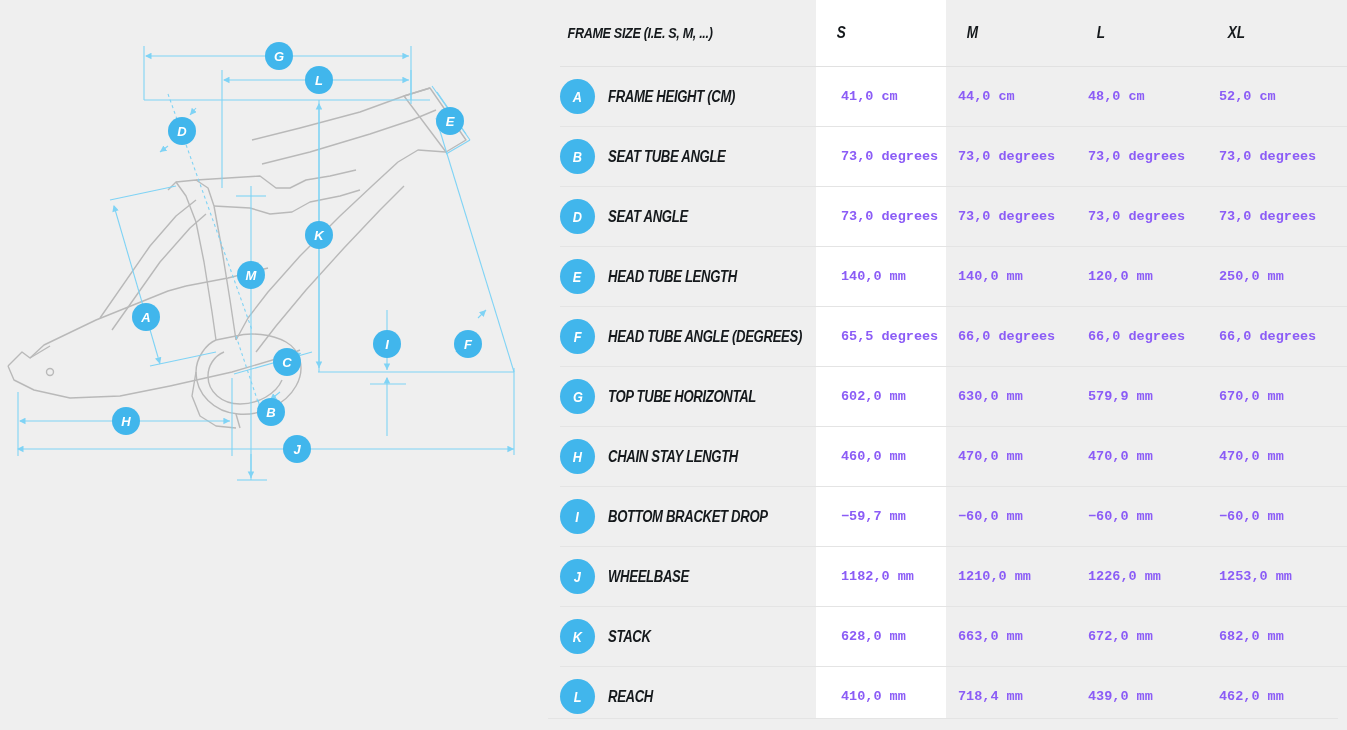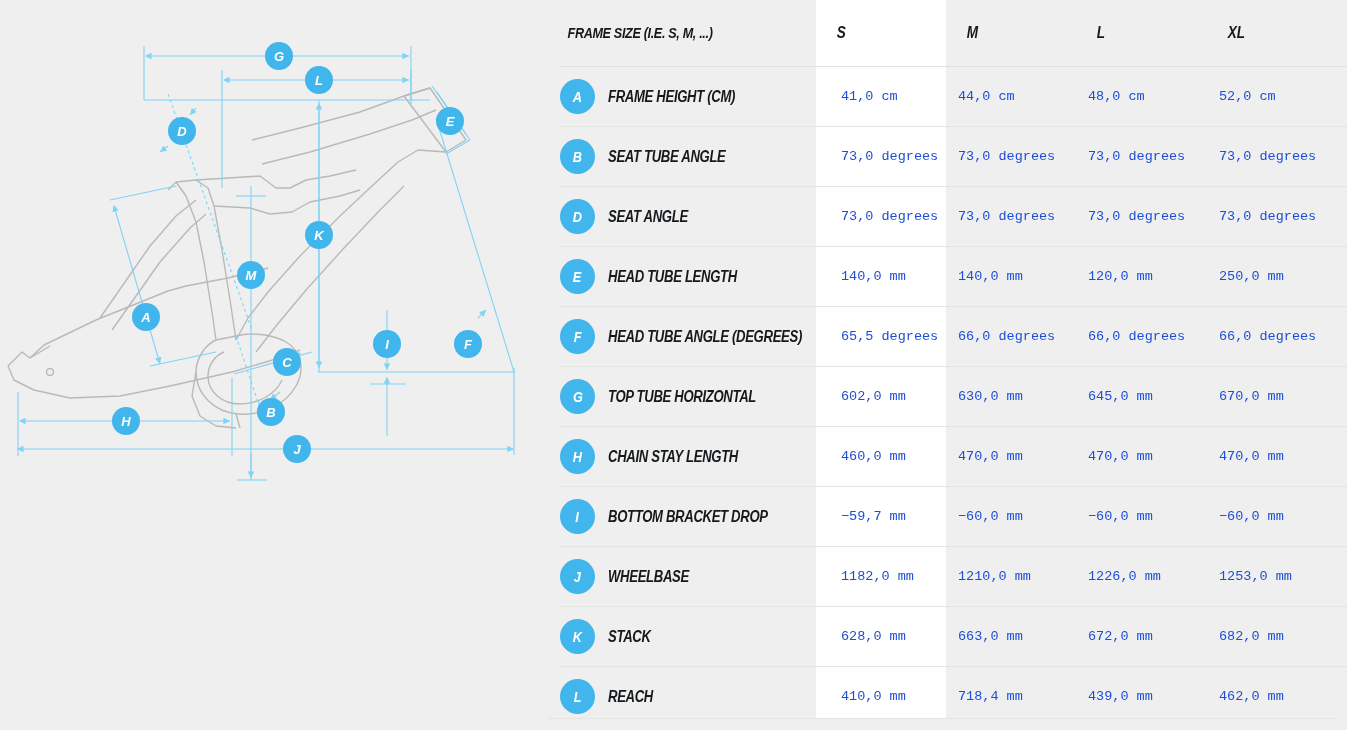--- a/index.html
+++ b/index.html
@@ -153,23 +153,24 @@
     color: #15191c;
     white-space: nowrap;
     transform: scaleX(0.82);
     transform-origin: left center;
     display: inline-block;
   }
 
   td.cell-val {
     font-family: "Liberation Mono", monospace;
     font-size: 13.5px;
-    color: #1d4ed8;
+    color: #8b5cf6;
     padding-left: 12px;
     white-space: nowrap;
+    font-weight: bold;
   }
   td.cell-val.is-selected { padding-left: 13px; }
 
   .table-bottom-rule {
     position: absolute;
     left: 15px;
     top: 718px;
     width: 790px;
     height: 1px;
     background: #e4e4e4;
@@ -450,21 +451,21 @@
           <td class="cell-label">
             <div class="label-wrap">
               <div class="dot">
                   <span>G</span>
                 </div>
               <span class="row-name">TOP TUBE HORIZONTAL</span>
             </div>
           </td>
           <td class="cell-val is-selected">602,0 mm</td>
           <td class="cell-val">630,0 mm</td>
-          <td class="cell-val">645,0 mm</td>
+          <td class="cell-val">579,9 mm</td>
           <td class="cell-val">670,0 mm</td>
         </tr>
 
         <tr>
           <td class="cell-label">
             <div class="label-wrap">
               <div class="dot">
                   <span>H</span>
                 </div>
               <span class="row-name">CHAIN STAY LENGTH</span>

